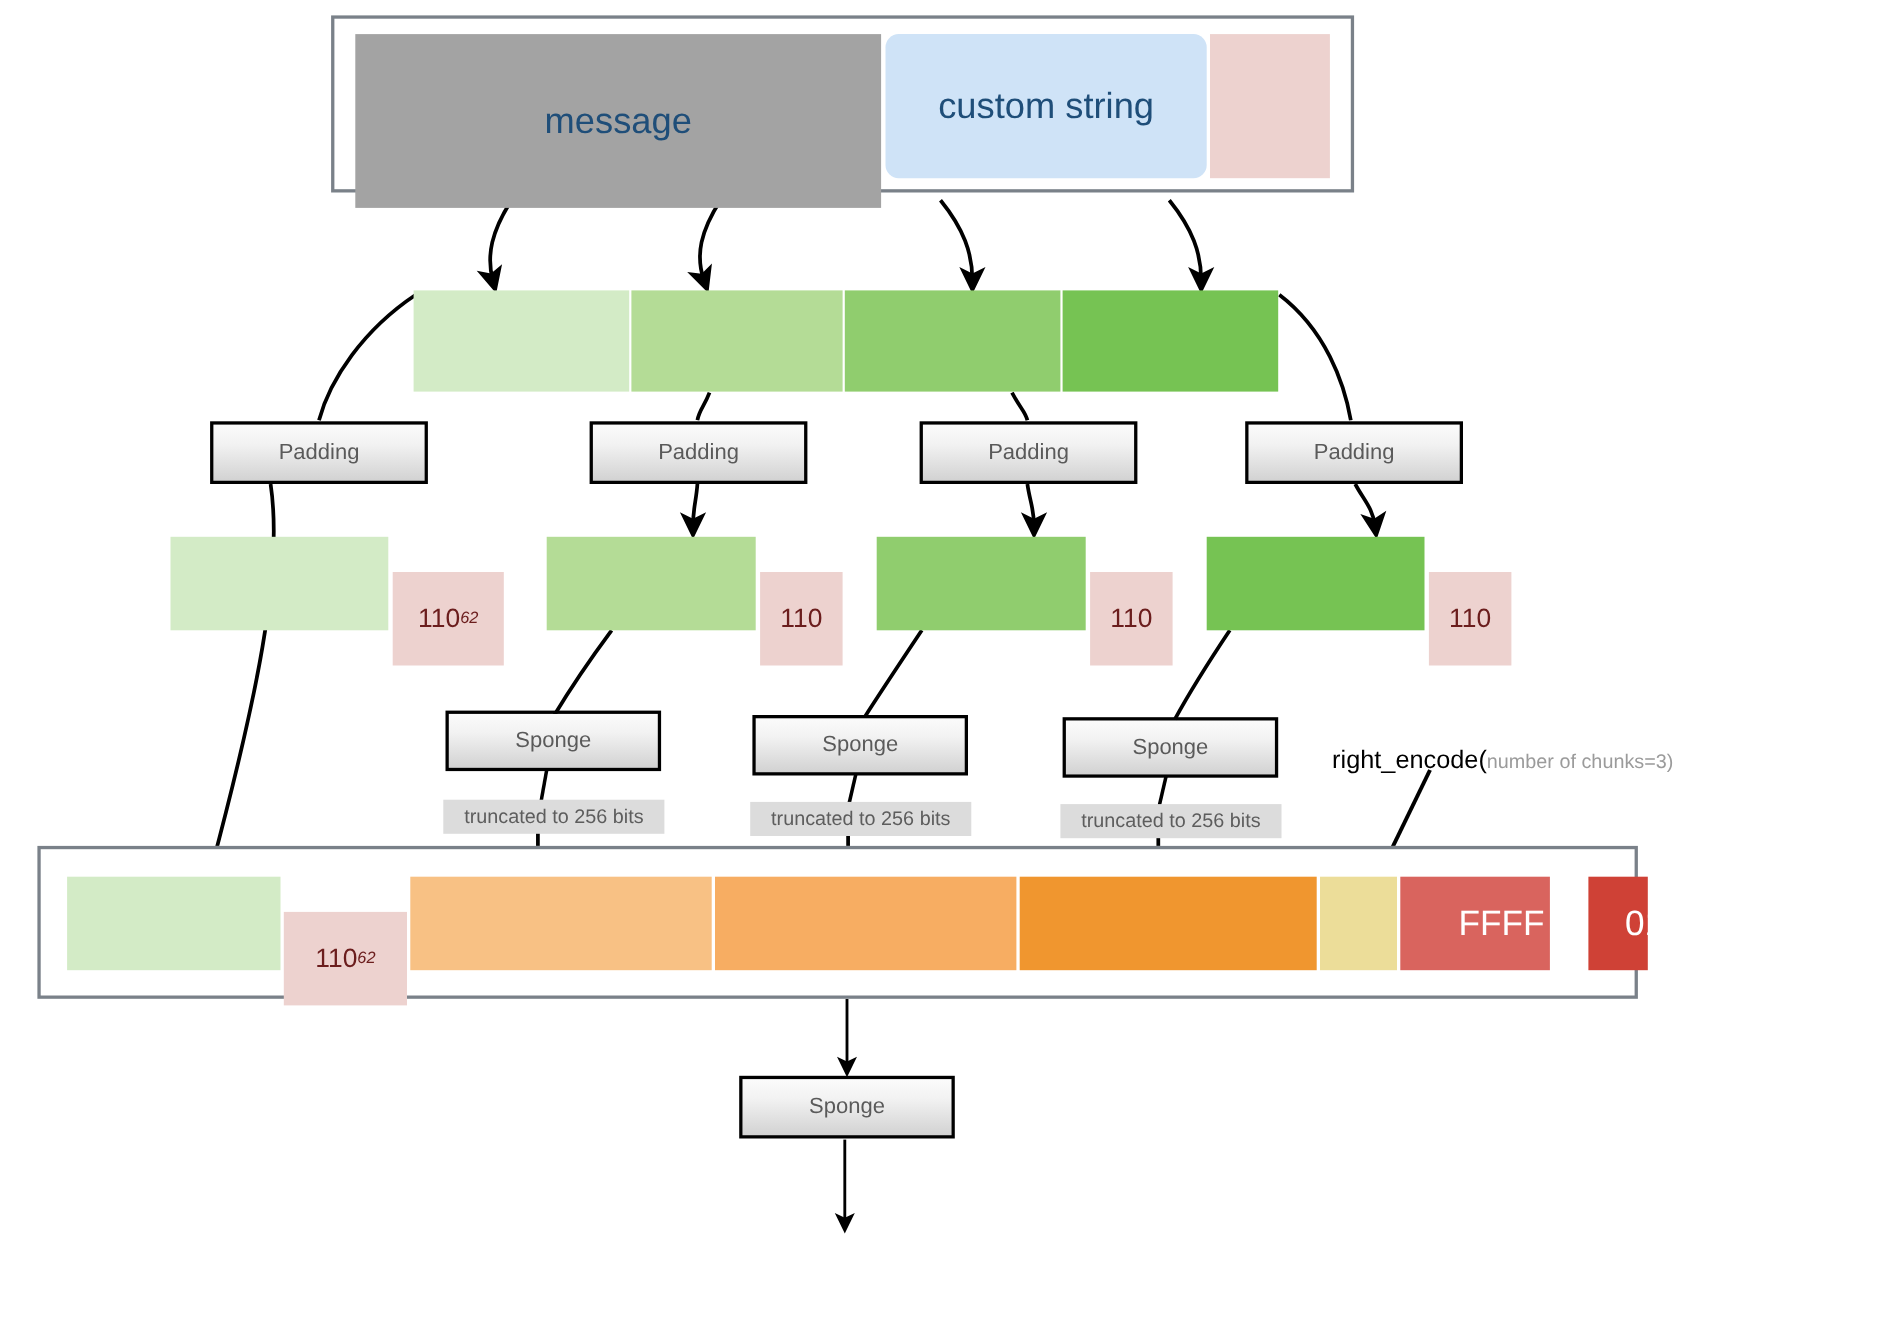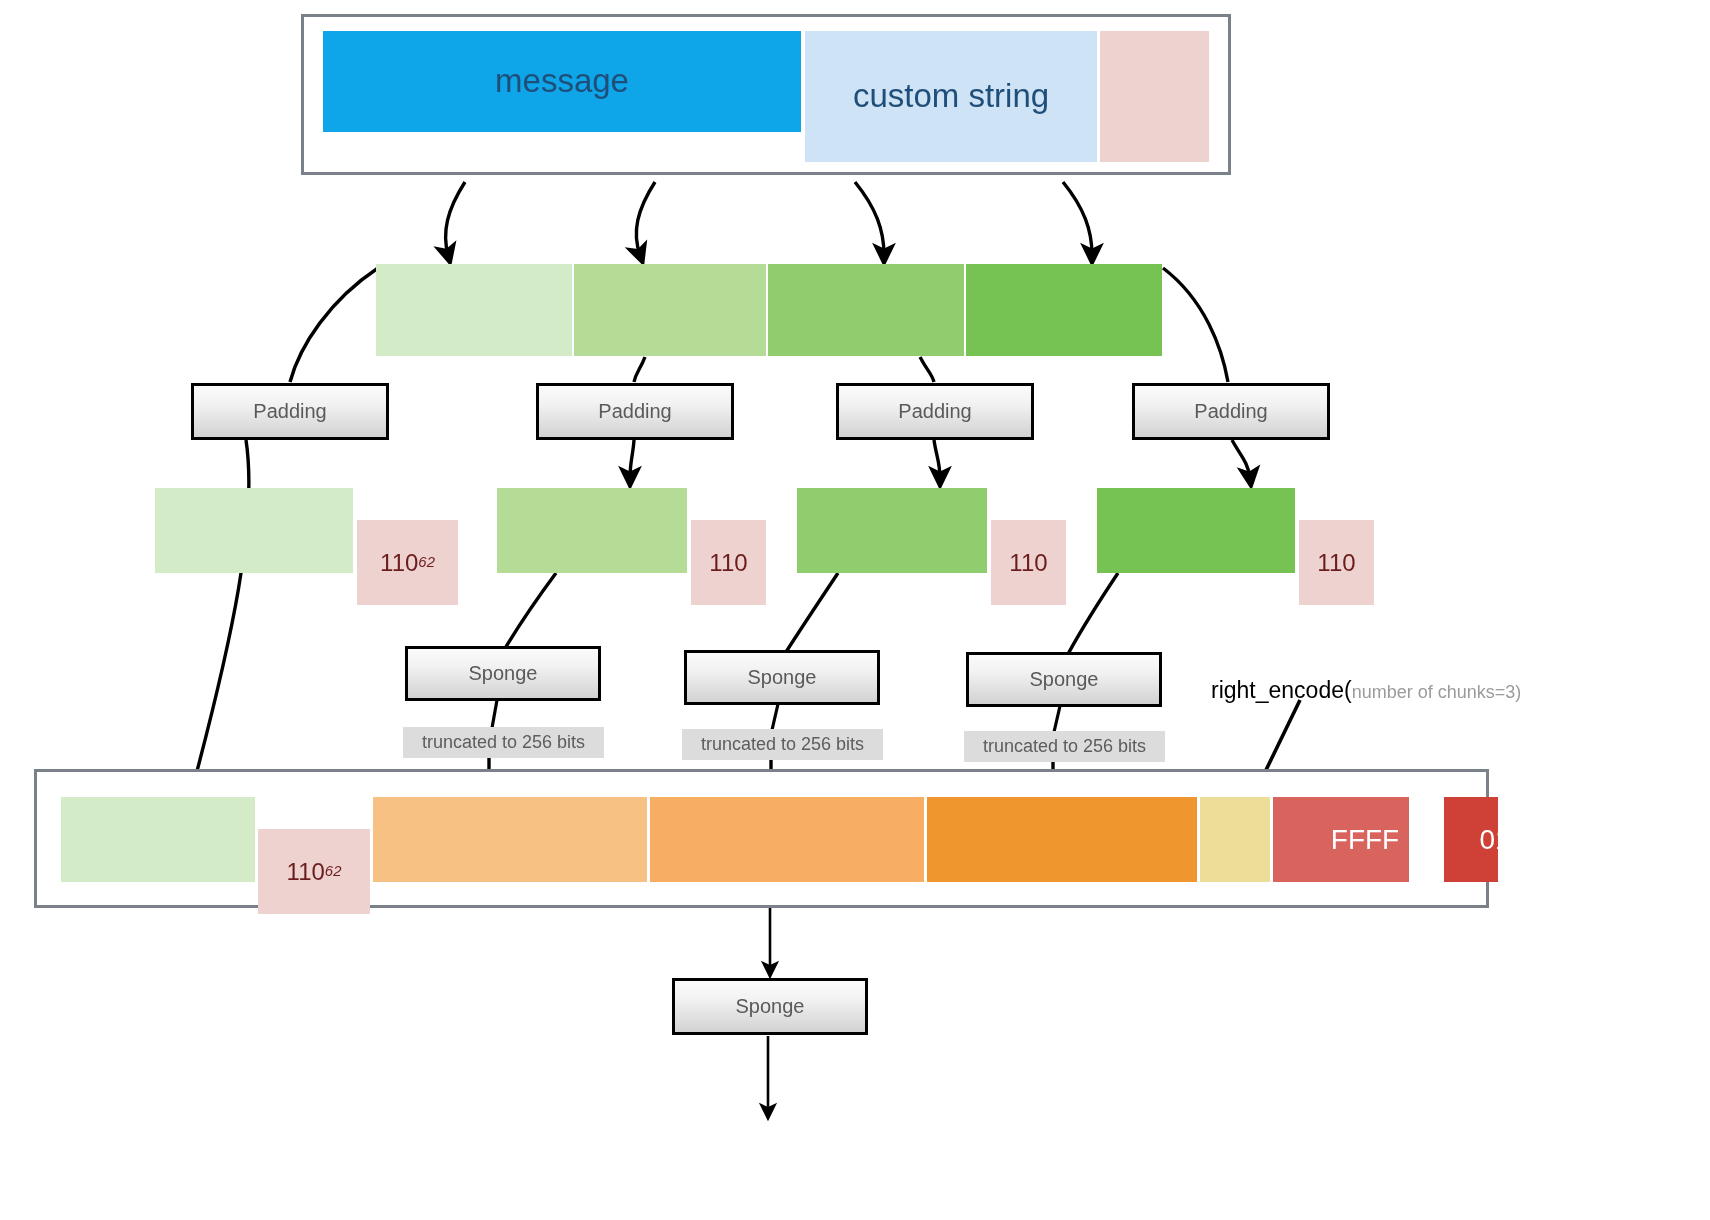--- a/index.html
+++ b/index.html
@@ -28,21 +28,21 @@
   
   .blk {
     display: flex;
     align-items: center;
     justify-content: center;
     text-align: center;
     line-height: 1.05;
   }
   .blk-label-blue { color: #1f4e79; font-size: 33px; }
   .blk-label-dark { color: #6b1d1d; font-size: 24px; margin-top: 32px; }
-  .blk-label-white { color: #ffffff; font-size: 28px; padding-left: 48px; }
+  .blk-label-white { color: #ffffff; font-size: 32px; padding-left: 48px; }
   .sup { font-size: 0.62em; vertical-align: super; font-style: italic; }
 
   
   .procbox {
     border: 3px solid #000000;
     background: linear-gradient(to bottom, #fbfbfb 0%, #f2f2f2 35%, #d2d2d2 100%);
     display: flex;
     align-items: center;
     justify-content: center;
     color: #5a5a5a;
@@ -136,22 +136,22 @@
     <g fill="none" stroke="#000" stroke-width="2.6" marker-end="url(#ah)">
       <path d="M770,908 L770,970"></path>
     </g>
 
     <g fill="none" stroke="#000" stroke-width="2.6" marker-end="url(#ah)">
       <path d="M768,1036 L768,1112"></path>
     </g>
   </svg>
 
   <div class="abs frame" style="left:301px; top:14px; width:930px; height:161px;">
-    <div class="abs blk blk-label-blue" style="left:19px; top:14px; width:478px; height:101px; background:#0ea5e9;">message</div>
-    <div class="abs blk blk-label-blue" style="left:501px; top:14px; width:292px; height:131px; background:#cfe3f7;">custom string</div>
+    <div class="abs blk blk-label-blue" style="left:19px; top:14px; width:478px; height:158px; background:#a3a3a3;">message</div>
+    <div class="abs blk blk-label-blue" style="left:501px; top:14px; width:292px; height:131px; background:#cfe3f7;border-radius:12px;">custom string</div>
     <div class="abs blk" style="left:796px; top:14px; width:109px; height:131px; background:#edd2cf;"></div>
   </div>
 
   <div class="abs blk" style="left:376px; top:264px; width:196px; height:92px; background:#d3ebc6;"></div>
   <div class="abs blk" style="left:574px; top:264px; width:192px; height:92px; background:#b4dc96;"></div>
   <div class="abs blk" style="left:768px; top:264px; width:196px; height:92px; background:#90cd6e;"></div>
   <div class="abs blk" style="left:966px; top:264px; width:196px; height:92px; background:#76c353;"></div>
 
   <div class="abs procbox" style="left:191px; top:383px; width:198px; height:57px;">Padding</div>
   <div class="abs procbox" style="left:536px; top:383px; width:198px; height:57px;">Padding</div>

